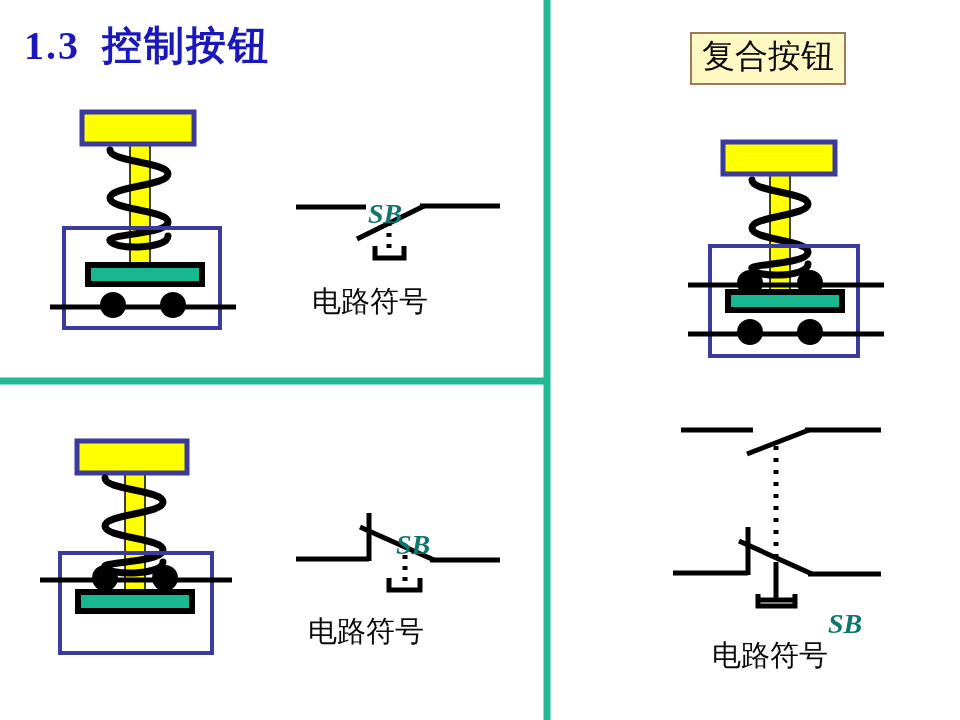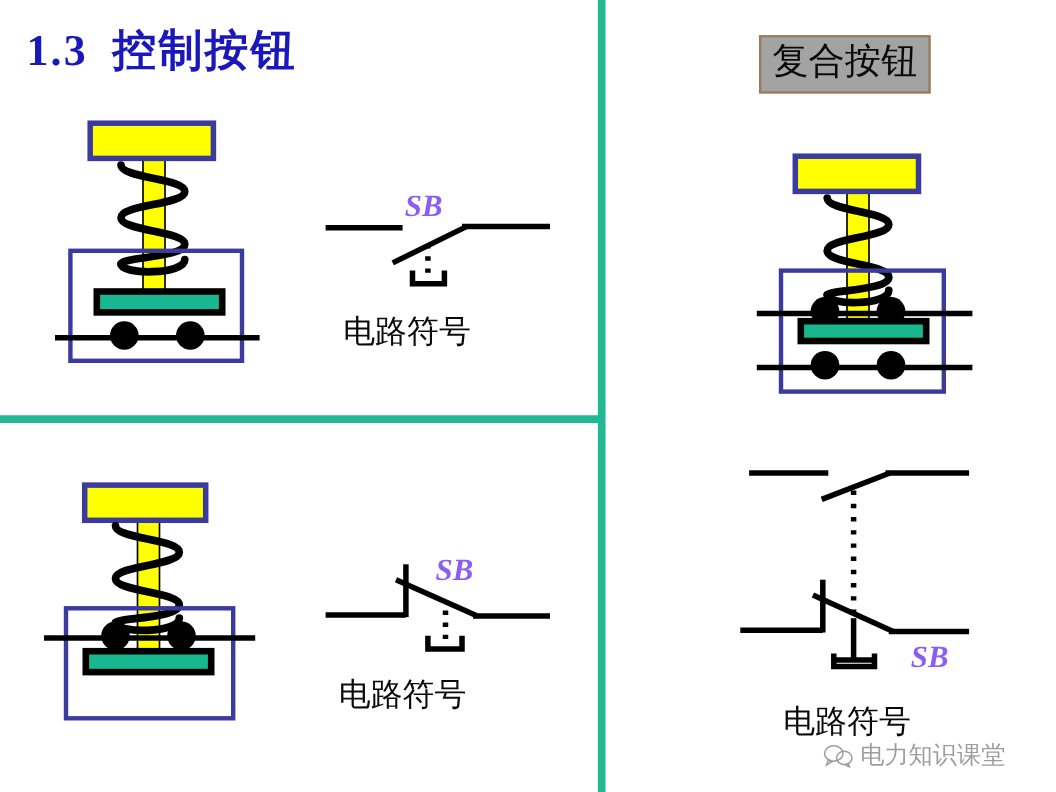--- a/index.html
+++ b/index.html
@@ -33,43 +33,44 @@
     font-weight: bold;
     font-size: 40px;
     color: #1a18bb;
     letter-spacing: 2px;
     white-space: nowrap;
   }
   .title .num { margin-right: 22px; }
   .label-box {
     position: absolute;
     border: 2px solid #9a7a58;
-    background: #a3a3a3;
+    background: #fef9c3;
     font-family: "Liberation Serif", "DejaVu Serif", serif;
     font-size: 33px;
     color: #0a0a0a;
     line-height: 1.15;
     padding: 4px 10px 7px 10px;
     white-space: nowrap;
   }
   .caption {
     position: absolute;
     font-family: "Liberation Serif", "DejaVu Serif", serif;
     font-size: 29px;
     color: #0a0a0a;
     white-space: nowrap;
   }
   .sb-label {
     position: absolute;
     font-family: "Liberation Serif", "DejaVu Serif", serif;
     font-weight: bold;
     font-style: italic;
     font-size: 28px;
-    color: #8b5cf6;
-    white-space: nowrap;
+    color: #0f766e;
+    white-space: nowrap;
+    margin-top: 26px;
   }
   .watermark {
     position: absolute;
     display: flex;
     align-items: center;
     gap: 6px;
     font-family: "Liberation Sans", "DejaVu Sans", sans-serif;
     font-size: 22px;
     color: #8e8e8e;
     opacity: 0.85;
@@ -196,23 +197,14 @@
   <div class="sb-label" style="left:396px; top:503px;">SB</div>
 
   <div class="caption" style="left:308px; top:612px;">电路符号</div>
 
   <div class="label-box" style="left:690px; top:32px;">复合按钮</div>
 
   <div class="sb-label" style="left:828px; top:582px;">SB</div>
 
   <div class="caption" style="left:712px; top:636px;">电路符号</div>
 
-  <div class="watermark" style="left:748px; top:672px;">
-    <svg class="wm-logo" width="28" height="22" viewBox="0 0 28 22">
-      <ellipse cx="10" cy="9" rx="8.4" ry="7" fill="none" stroke="#8e8e8e" stroke-width="1.4"></ellipse>
-      <path d="M5 15 L3.4 19.4 L8 16.8 Z" fill="none" stroke="#8e8e8e" stroke-width="1.4"></path>
-      <ellipse cx="19.5" cy="13" rx="7" ry="6" fill="none" stroke="#8e8e8e" stroke-width="1.4"></ellipse>
-      <path d="M23 18 L24.4 21.4 L20.6 19.4 Z" fill="none" stroke="#8e8e8e" stroke-width="1.4"></path>
-    </svg>
-    <span>电力知识课堂</span>
-  </div>
 
 </div>
 
 </body></html>

